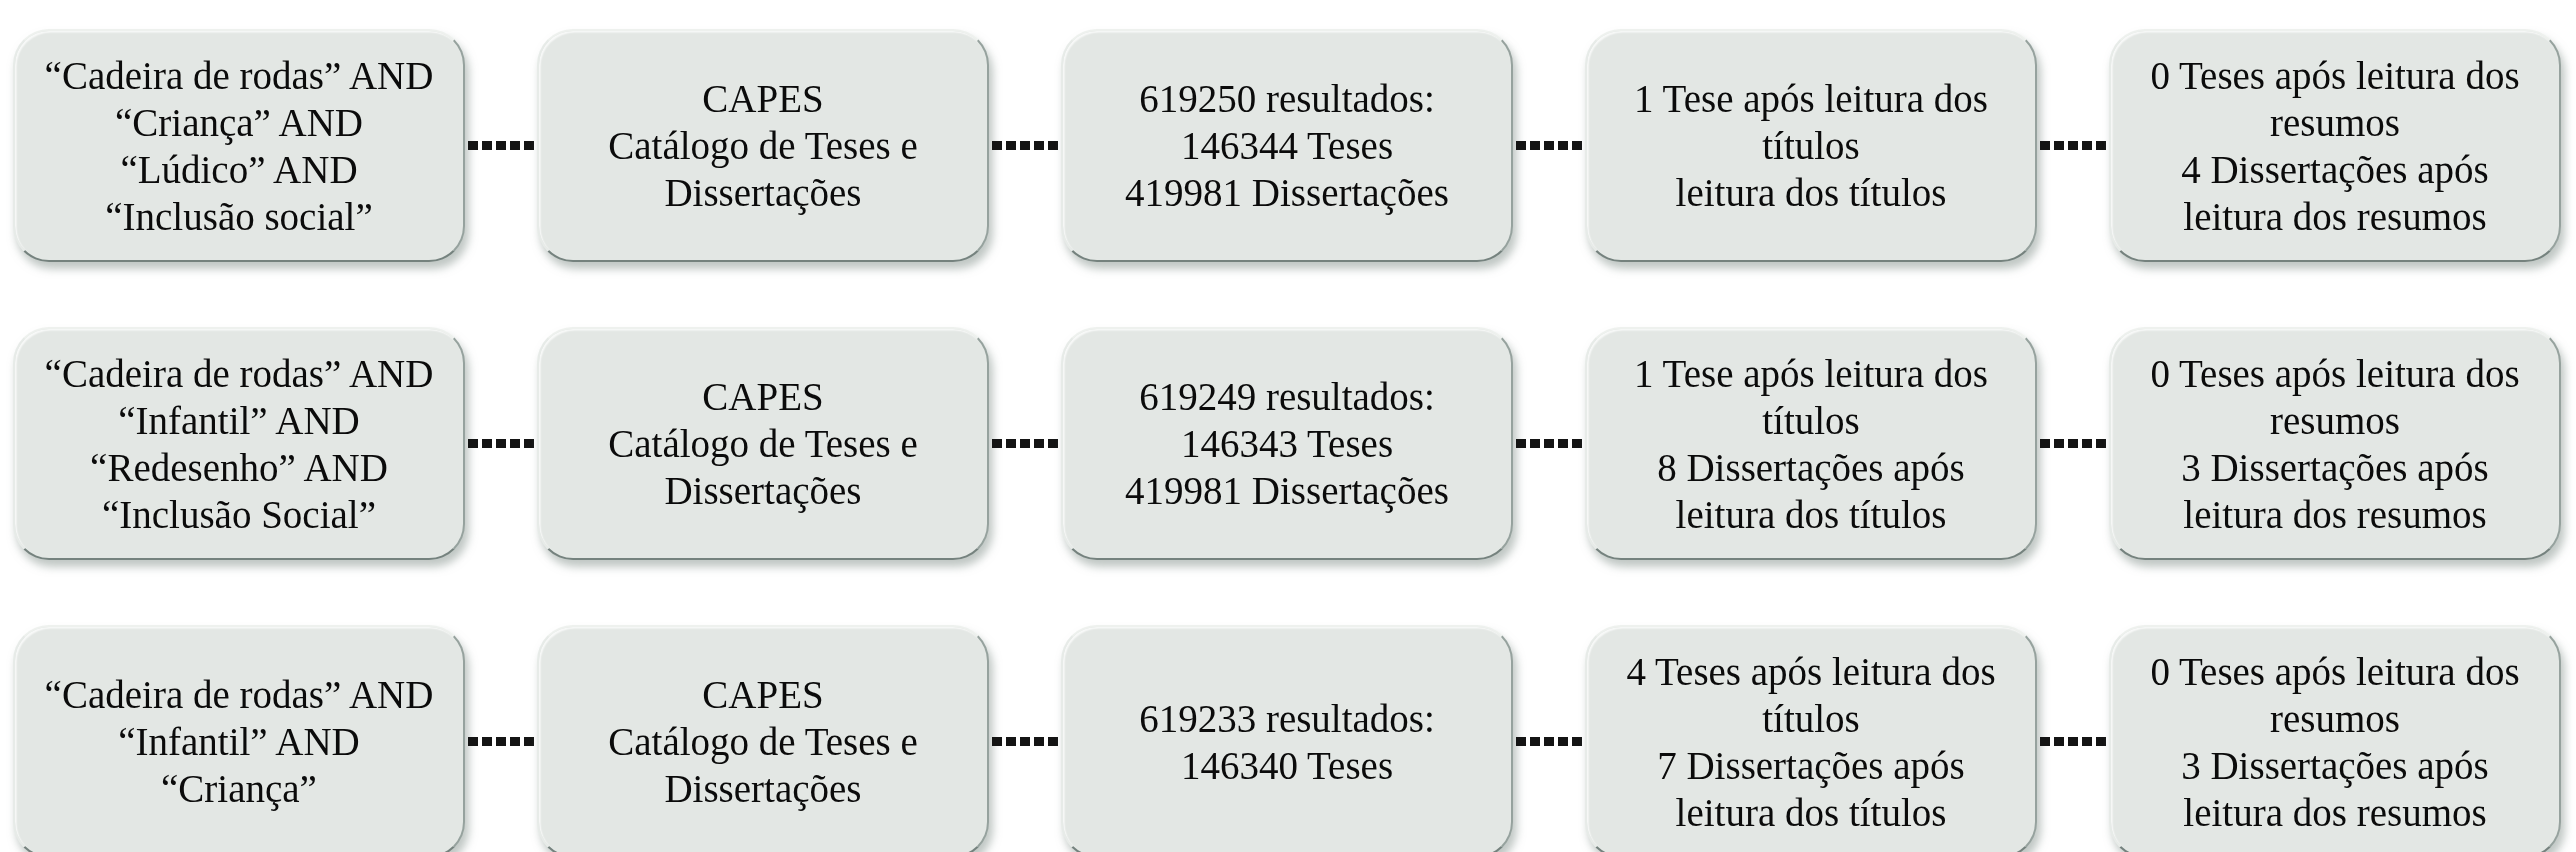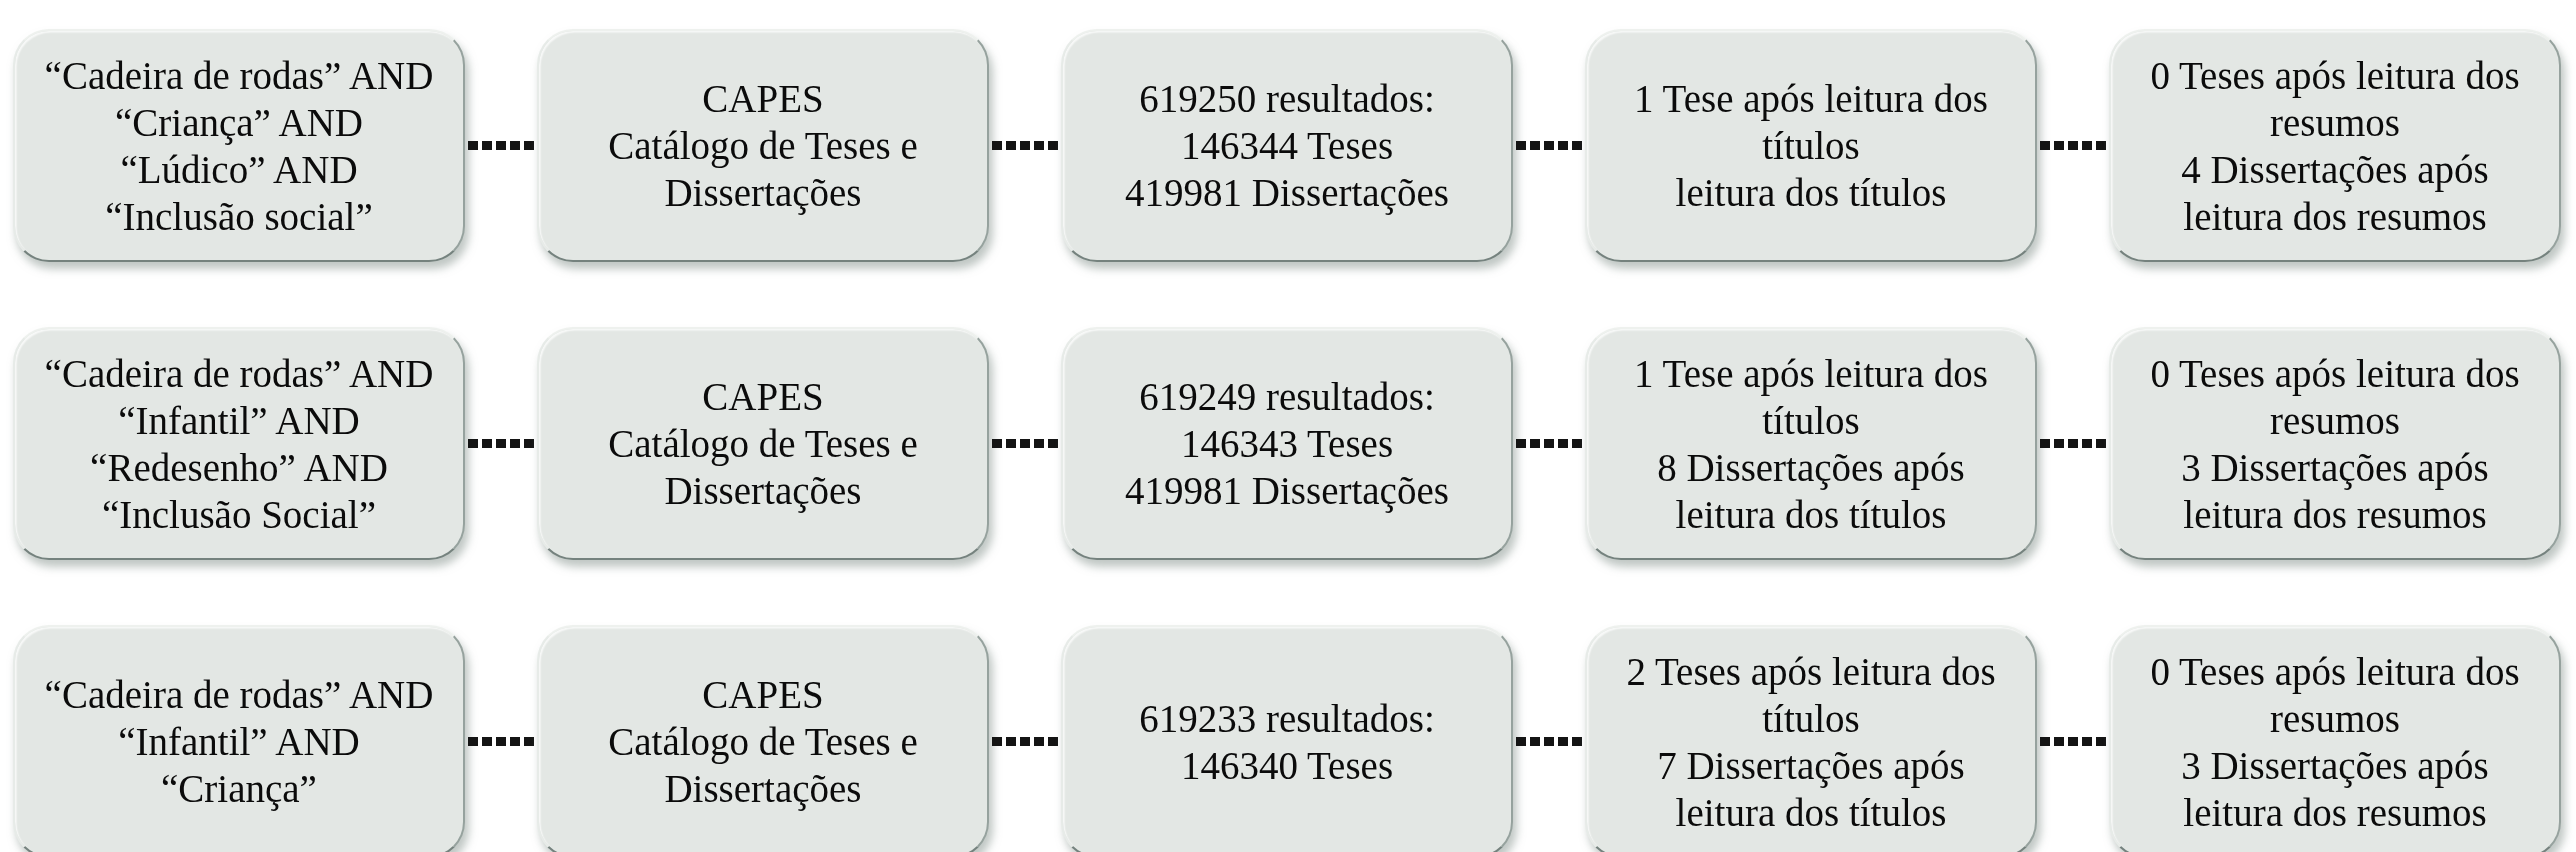--- a/index.html
+++ b/index.html
@@ -196,21 +196,21 @@
           <div class="box-line">146340 Teses</div>
         </div>
         <div class="connector">
     <span class="connector-dot"></span>
     <span class="connector-dot"></span>
     <span class="connector-dot"></span>
     <span class="connector-dot"></span>
     <span class="connector-dot"></span>
   </div>
         <div class="flow-box">
-          <div class="box-line">2 Teses após leitura dos</div>
+          <div class="box-line">4 Teses após leitura dos</div>
           <div class="box-line">títulos</div>
           <div class="box-line">7 Dissertações após</div>
           <div class="box-line">leitura dos títulos</div>
         </div>
         <div class="connector">
     <span class="connector-dot"></span>
     <span class="connector-dot"></span>
     <span class="connector-dot"></span>
     <span class="connector-dot"></span>
     <span class="connector-dot"></span>

